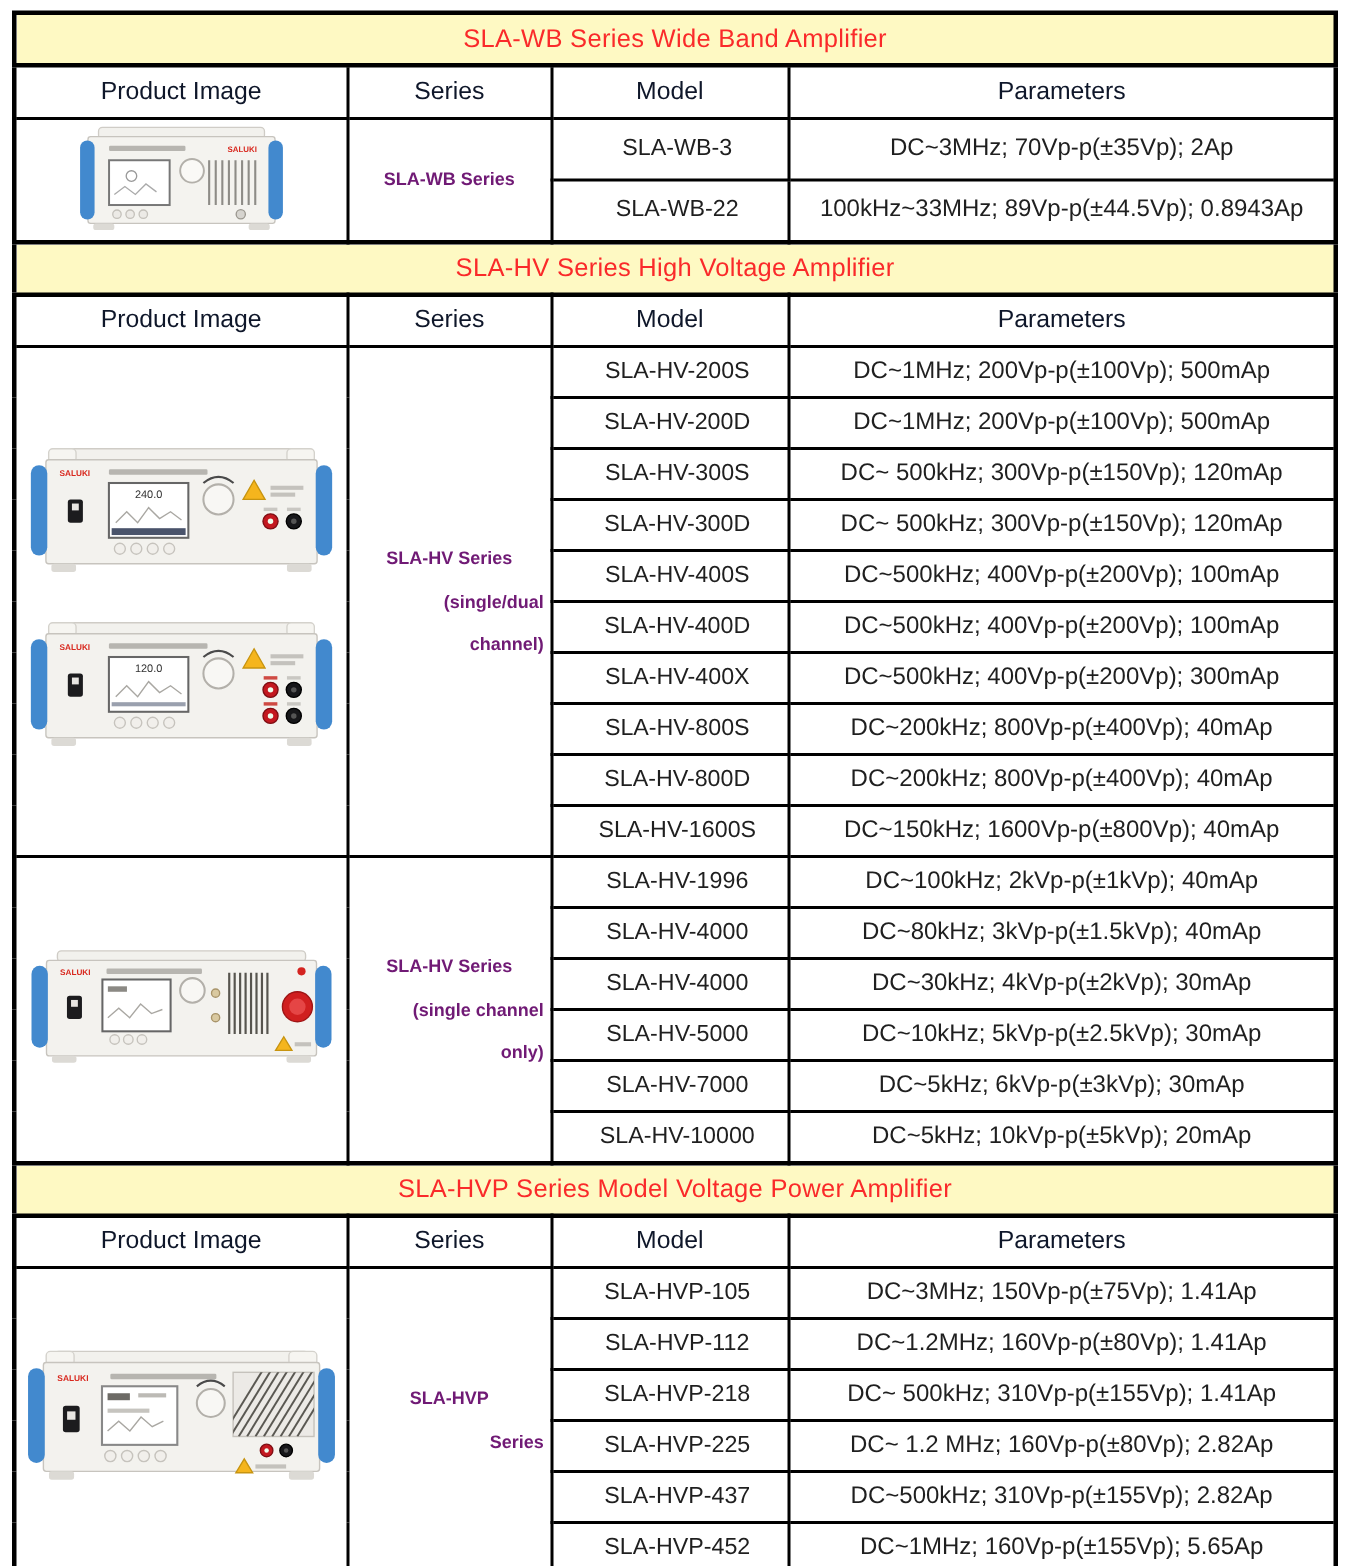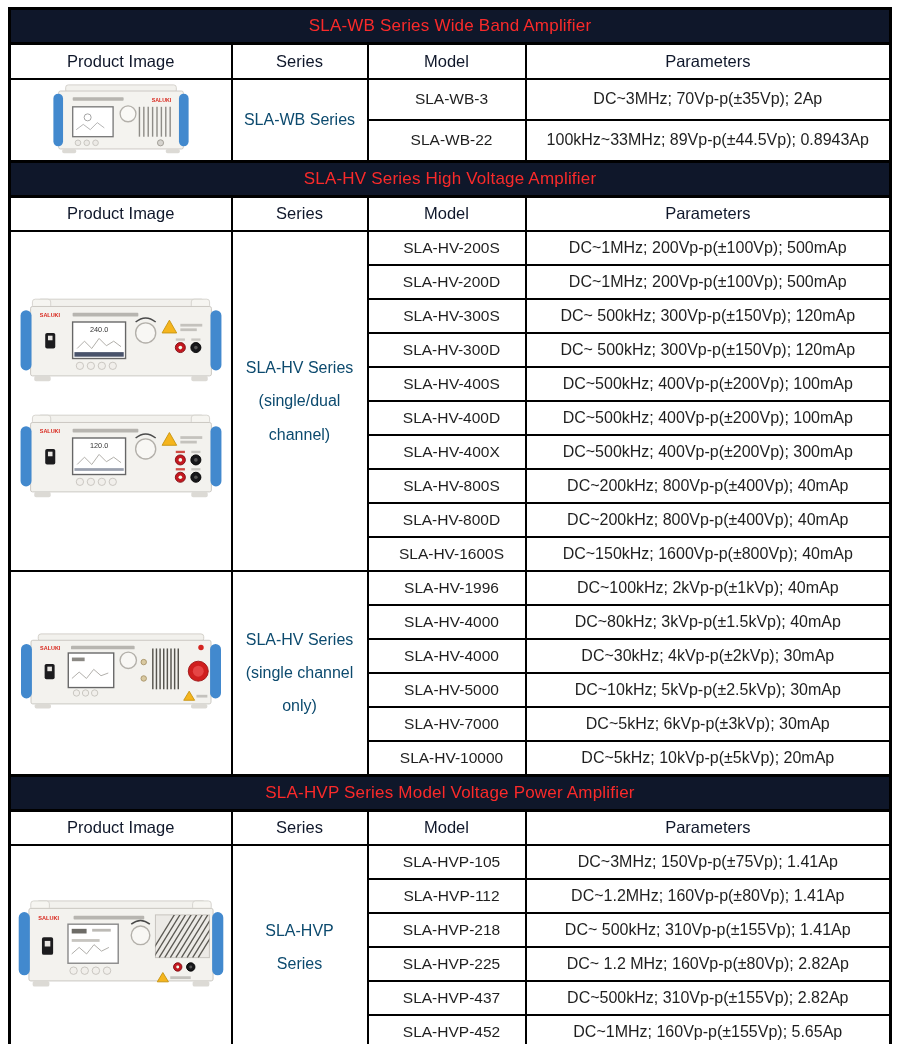--- a/index.html
+++ b/index.html
@@ -18,38 +18,38 @@
   }
   td {
     border: 2px solid #000;
     text-align: center;
     vertical-align: middle;
     color: #1f1f1f;
     padding: 0 4px;
     overflow: hidden;
   }
   tr.section-row td {
-    background: #0f172a;
+    background: #fef9c3;
     color: #fa2a2a;
     font-size: 17px;
     height: 35px;
     border-top-width: 3px;
     border-bottom-width: 3px;
     letter-spacing: 0.2px;
   }
   tr.colhdr-row td {
     font-size: 16.5px;
     height: 35px;
     color: #0f172a;
   }
   td.model-cell { font-size: 15.5px; height: 34px; white-space: nowrap; padding-left: 14px; }
   td.param-cell { font-size: 16px; white-space: nowrap; }
-  td.series-cell { font-size: 16px; color: #0c4a6e; }
+  td.series-cell { font-size: 12px; color: #701a75; font-weight: bold; }
   .series-line { line-height: 1.2; }
-  .series-line + .series-line { margin-top: 14px; }
+  .series-line + .series-line { margin-top: 14px; text-align: right; }
   td.image-cell { padding: 4px 2px; }
   .device-stack { display: flex; flex-direction: column; align-items: flex-end; gap: 26px; }
   svg { display: block; margin: 0 auto; }
 </style>
 </head>
 <body>
 
 <table class="spec-table">
   <colgroup>
     <col style="width:222px">

